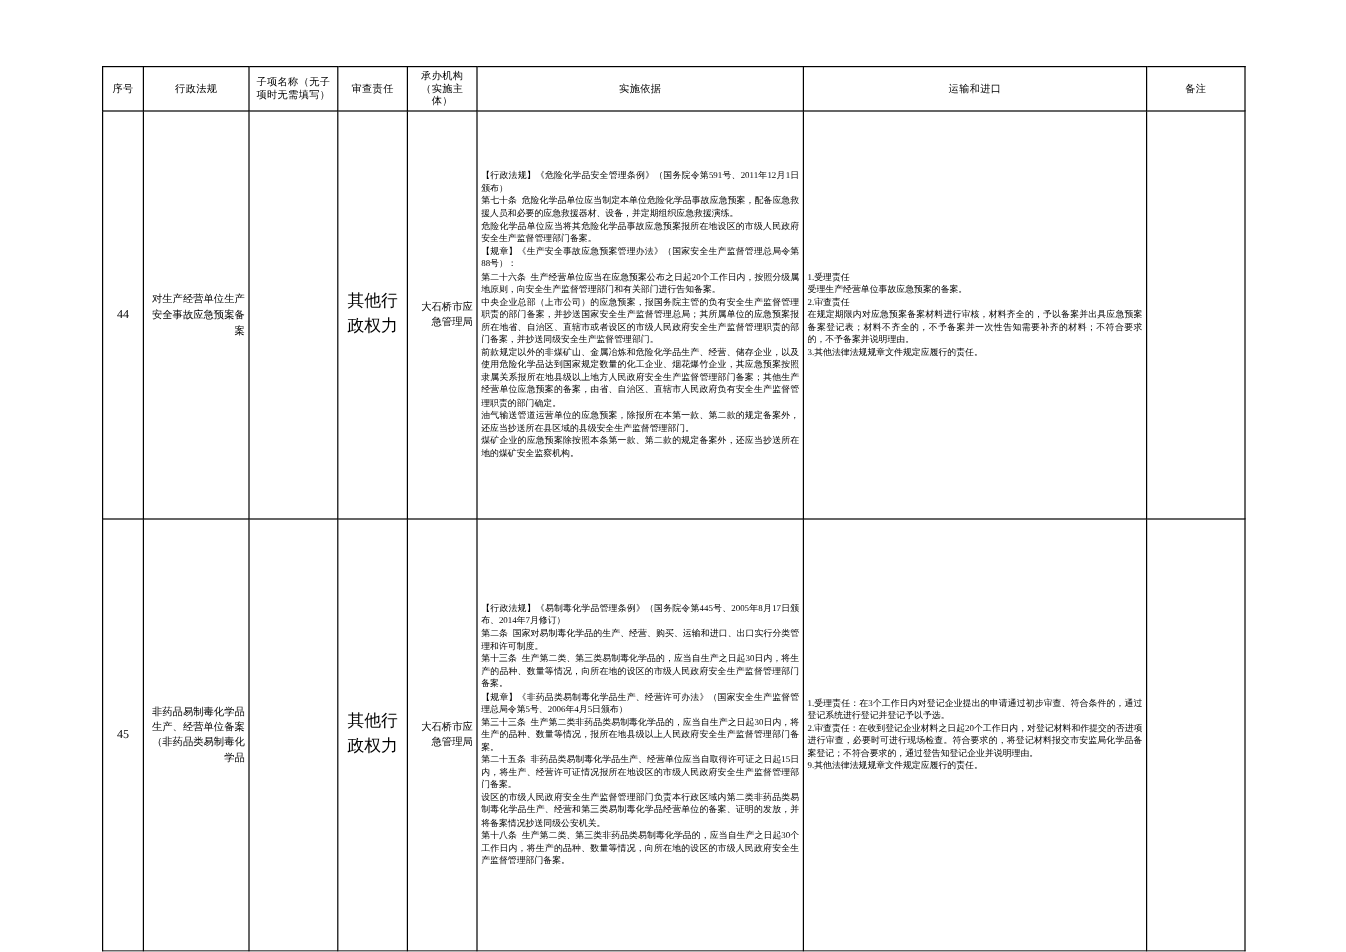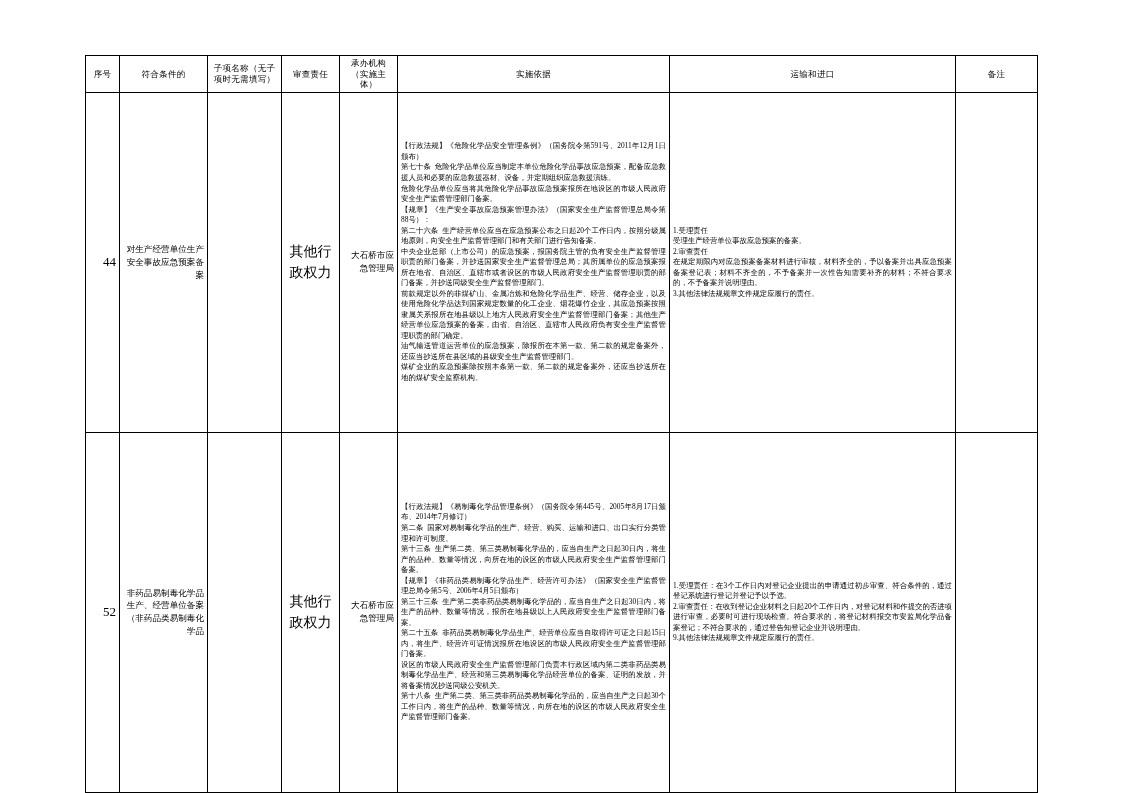--- a/index.html
+++ b/index.html
@@ -45,22 +45,22 @@
   col.c-seq      { width: 34px; }
   col.c-name     { width: 88px; }
   col.c-sub      { width: 74px; }
   col.c-type     { width: 58px; }
   col.c-org      { width: 58px; }
   col.c-basis    { width: 272px; }
   col.c-duty     { width: 286px; }
   col.c-remark   { width: 82px; }
 
   td.seq {
-    text-align: right;
-    font-size: 13px;
+    text-align: center;
+    font-size: 10px;
     vertical-align: middle;
   }
   td.name {
     text-align: right;
     font-size: 8.6px;
     line-height: 1.5;
     vertical-align: middle;
   }
   td.sub { }
   td.type {
@@ -106,21 +106,21 @@
       <col class="c-sub">
       <col class="c-type">
       <col class="c-org">
       <col class="c-basis">
       <col class="c-duty">
       <col class="c-remark">
     </colgroup>
     <thead>
       <tr>
         <th>序号</th>
-        <th>符合条件的</th>
+        <th>行政法规</th>
         <th>子项名称（无子项时无需填写）</th>
         <th>审查责任</th>
         <th>承办机构（实施主体）</th>
         <th>实施依据</th>
         <th>运输和进口</th>
         <th>备注</th>
       </tr>
     </thead>
     <tbody>
       <tr class="row44">
@@ -143,21 +143,21 @@
         <td class="duty">
           <div class="para">1.受理责任
 受理生产经营单位事故应急预案的备案。
 2.审查责任
 在规定期限内对应急预案备案材料进行审核，材料齐全的，予以备案并出具应急预案备案登记表；材料不齐全的，不予备案并一次性告知需要补齐的材料；不符合要求的，不予备案并说明理由。
 3.其他法律法规规章文件规定应履行的责任。</div>
         </td>
         <td class="remark"></td>
       </tr>
       <tr class="row45">
-        <td class="seq">52</td>
+        <td class="seq">45</td>
         <td class="name">非药品易制毒化学品生产、经营单位备案（非药品类易制毒化学品</td>
         <td class="sub"></td>
         <td class="type">其他行政权力</td>
         <td class="org">大石桥市应急管理局</td>
         <td class="basis">
           <div class="para">【行政法规】《易制毒化学品管理条例》（国务院令第445号、2005年8月17日颁布、2014年7月修订）
 第二条  国家对易制毒化学品的生产、经营、购买、运输和进口、出口实行分类管理和许可制度。
 第十三条  生产第二类、第三类易制毒化学品的，应当自生产之日起30日内，将生产的品种、数量等情况，向所在地的设区的市级人民政府安全生产监督管理部门备案。
 【规章】《非药品类易制毒化学品生产、经营许可办法》（国家安全生产监督管理总局令第5号、2006年4月5日颁布）
 第三十三条  生产第二类非药品类易制毒化学品的，应当自生产之日起30日内，将生产的品种、数量等情况，报所在地县级以上人民政府安全生产监督管理部门备案。

